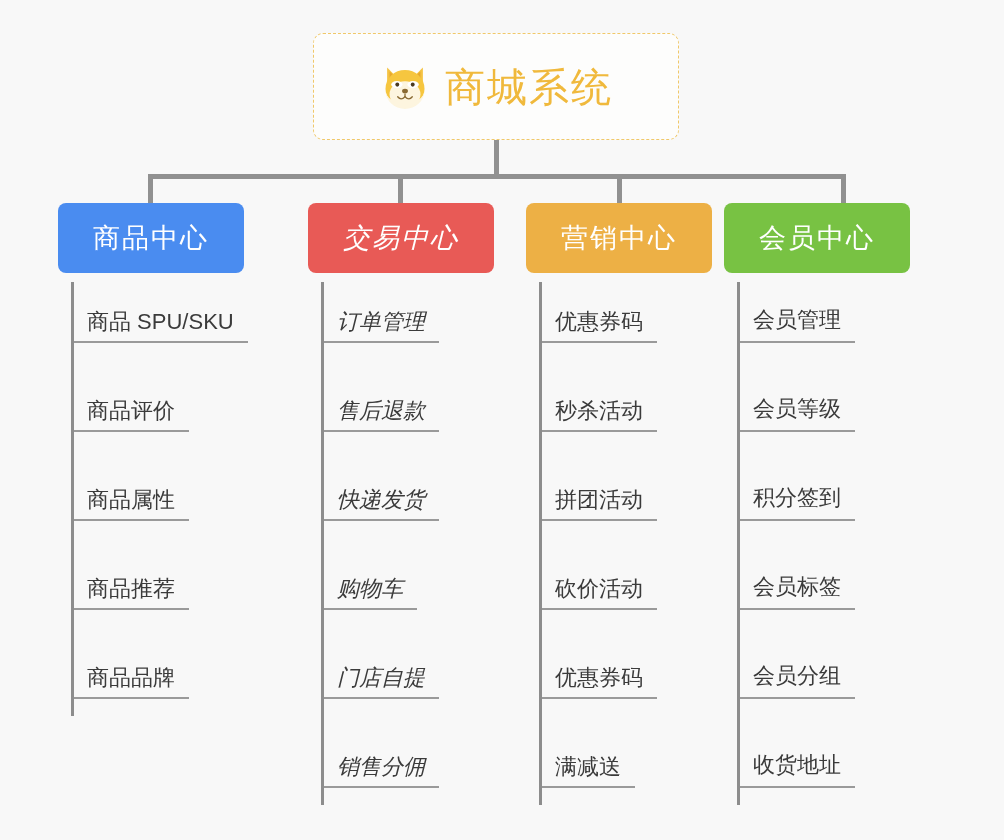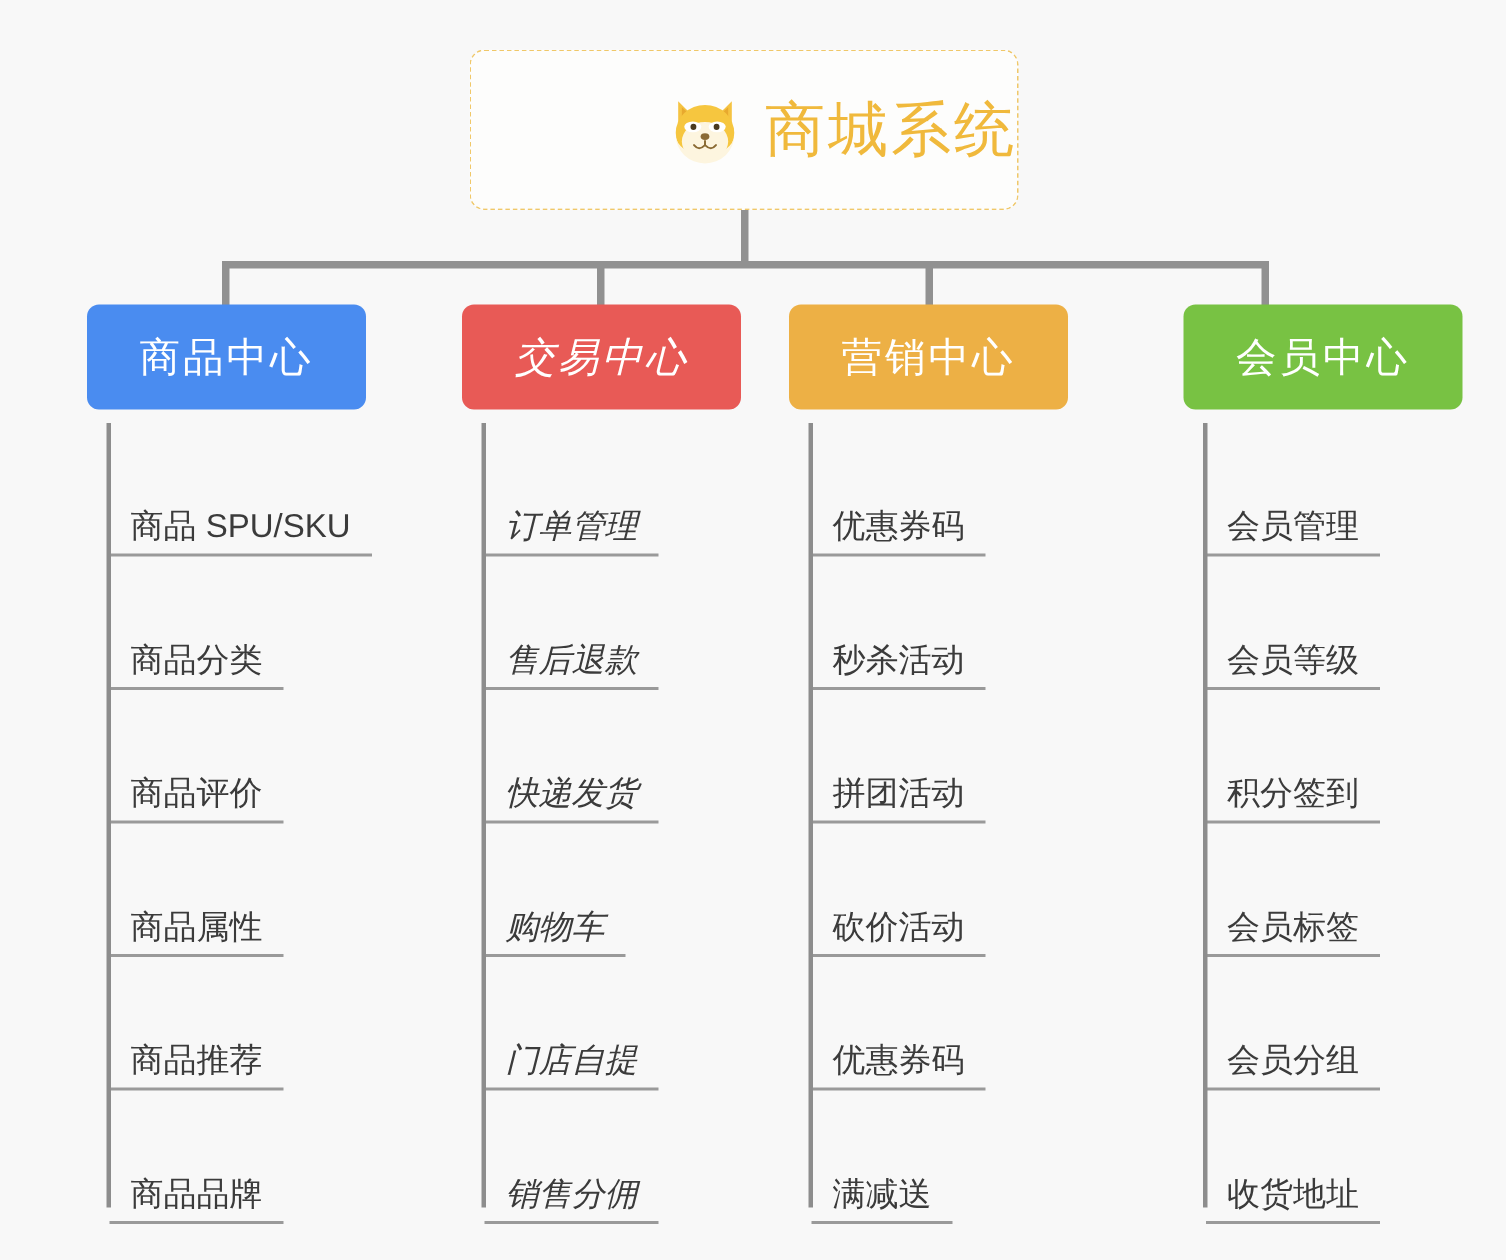--- a/index.html
+++ b/index.html
@@ -28,21 +28,21 @@
     left: 313px;
     top: 33px;
     width: 366px;
     height: 107px;
     box-sizing: border-box;
     background: #fdfdfc;
     border: 1px dashed #f0c869;
     border-radius: 10px;
     display: flex;
     align-items: center;
-    justify-content: flex-end;
+    justify-content: center;
     gap: 14px;
   }
   .root-emoji {
     width: 52px;
     height: 52px;
     position: relative;
     flex: 0 0 auto;
   }
   .root-title {
     font-size: 40px;
@@ -62,21 +62,21 @@
 
   
   .column {
     position: absolute;
     top: 203px;
     width: 186px;
   }
   .col-0 { left: 58px; }
   .col-1 { left: 308px; font-style: italic; }
   .col-2 { left: 526px; }
-  .col-3 { left: 789px; }
+  .col-3 { left: 724px; font-family: Liberation Mono, monospace; }
 
   .cat-box {
     height: 70px;
     border-radius: 8px;
     display: flex;
     align-items: center;
     justify-content: center;
     color: #ffffff;
     font-size: 27px;
     letter-spacing: 2px;
@@ -93,21 +93,21 @@
     position: absolute;
     left: 13px;
     top: 0;
     bottom: 11px;
     width: 3px;
     background: #8d8d8d;
   }
   .leaf {
     height: 89px;
     display: flex;
-    align-items: flex-end;
+    align-items: center;
     box-sizing: border-box;
   }
   .leaf-label {
     display: inline-block;
     font-size: 22px;
     color: #3b3b3b;
     white-space: nowrap;
     padding: 0 14px 6px 14px;
     border-bottom: 2px solid #9a9a9a;
     line-height: 1.1;
@@ -151,23 +151,20 @@
   <div class="column col-0">
     <div class="cat-box" style="background-color: rgb(74, 140, 240);">
       <span>商品中心</span>
     </div>
     <div class="leaf-list">
       <div class="spine"></div>
       <div class="leaf">
           <span class="leaf-label">商品 SPU/SKU</span>
         </div>
       <div class="leaf">
-          <span class="leaf-label">商品分类</span>
-        </div>
-      <div class="leaf">
           <span class="leaf-label">商品评价</span>
         </div>
       <div class="leaf">
           <span class="leaf-label">商品属性</span>
         </div>
       <div class="leaf">
           <span class="leaf-label">商品推荐</span>
         </div>
       <div class="leaf">
           <span class="leaf-label">商品品牌</span>

